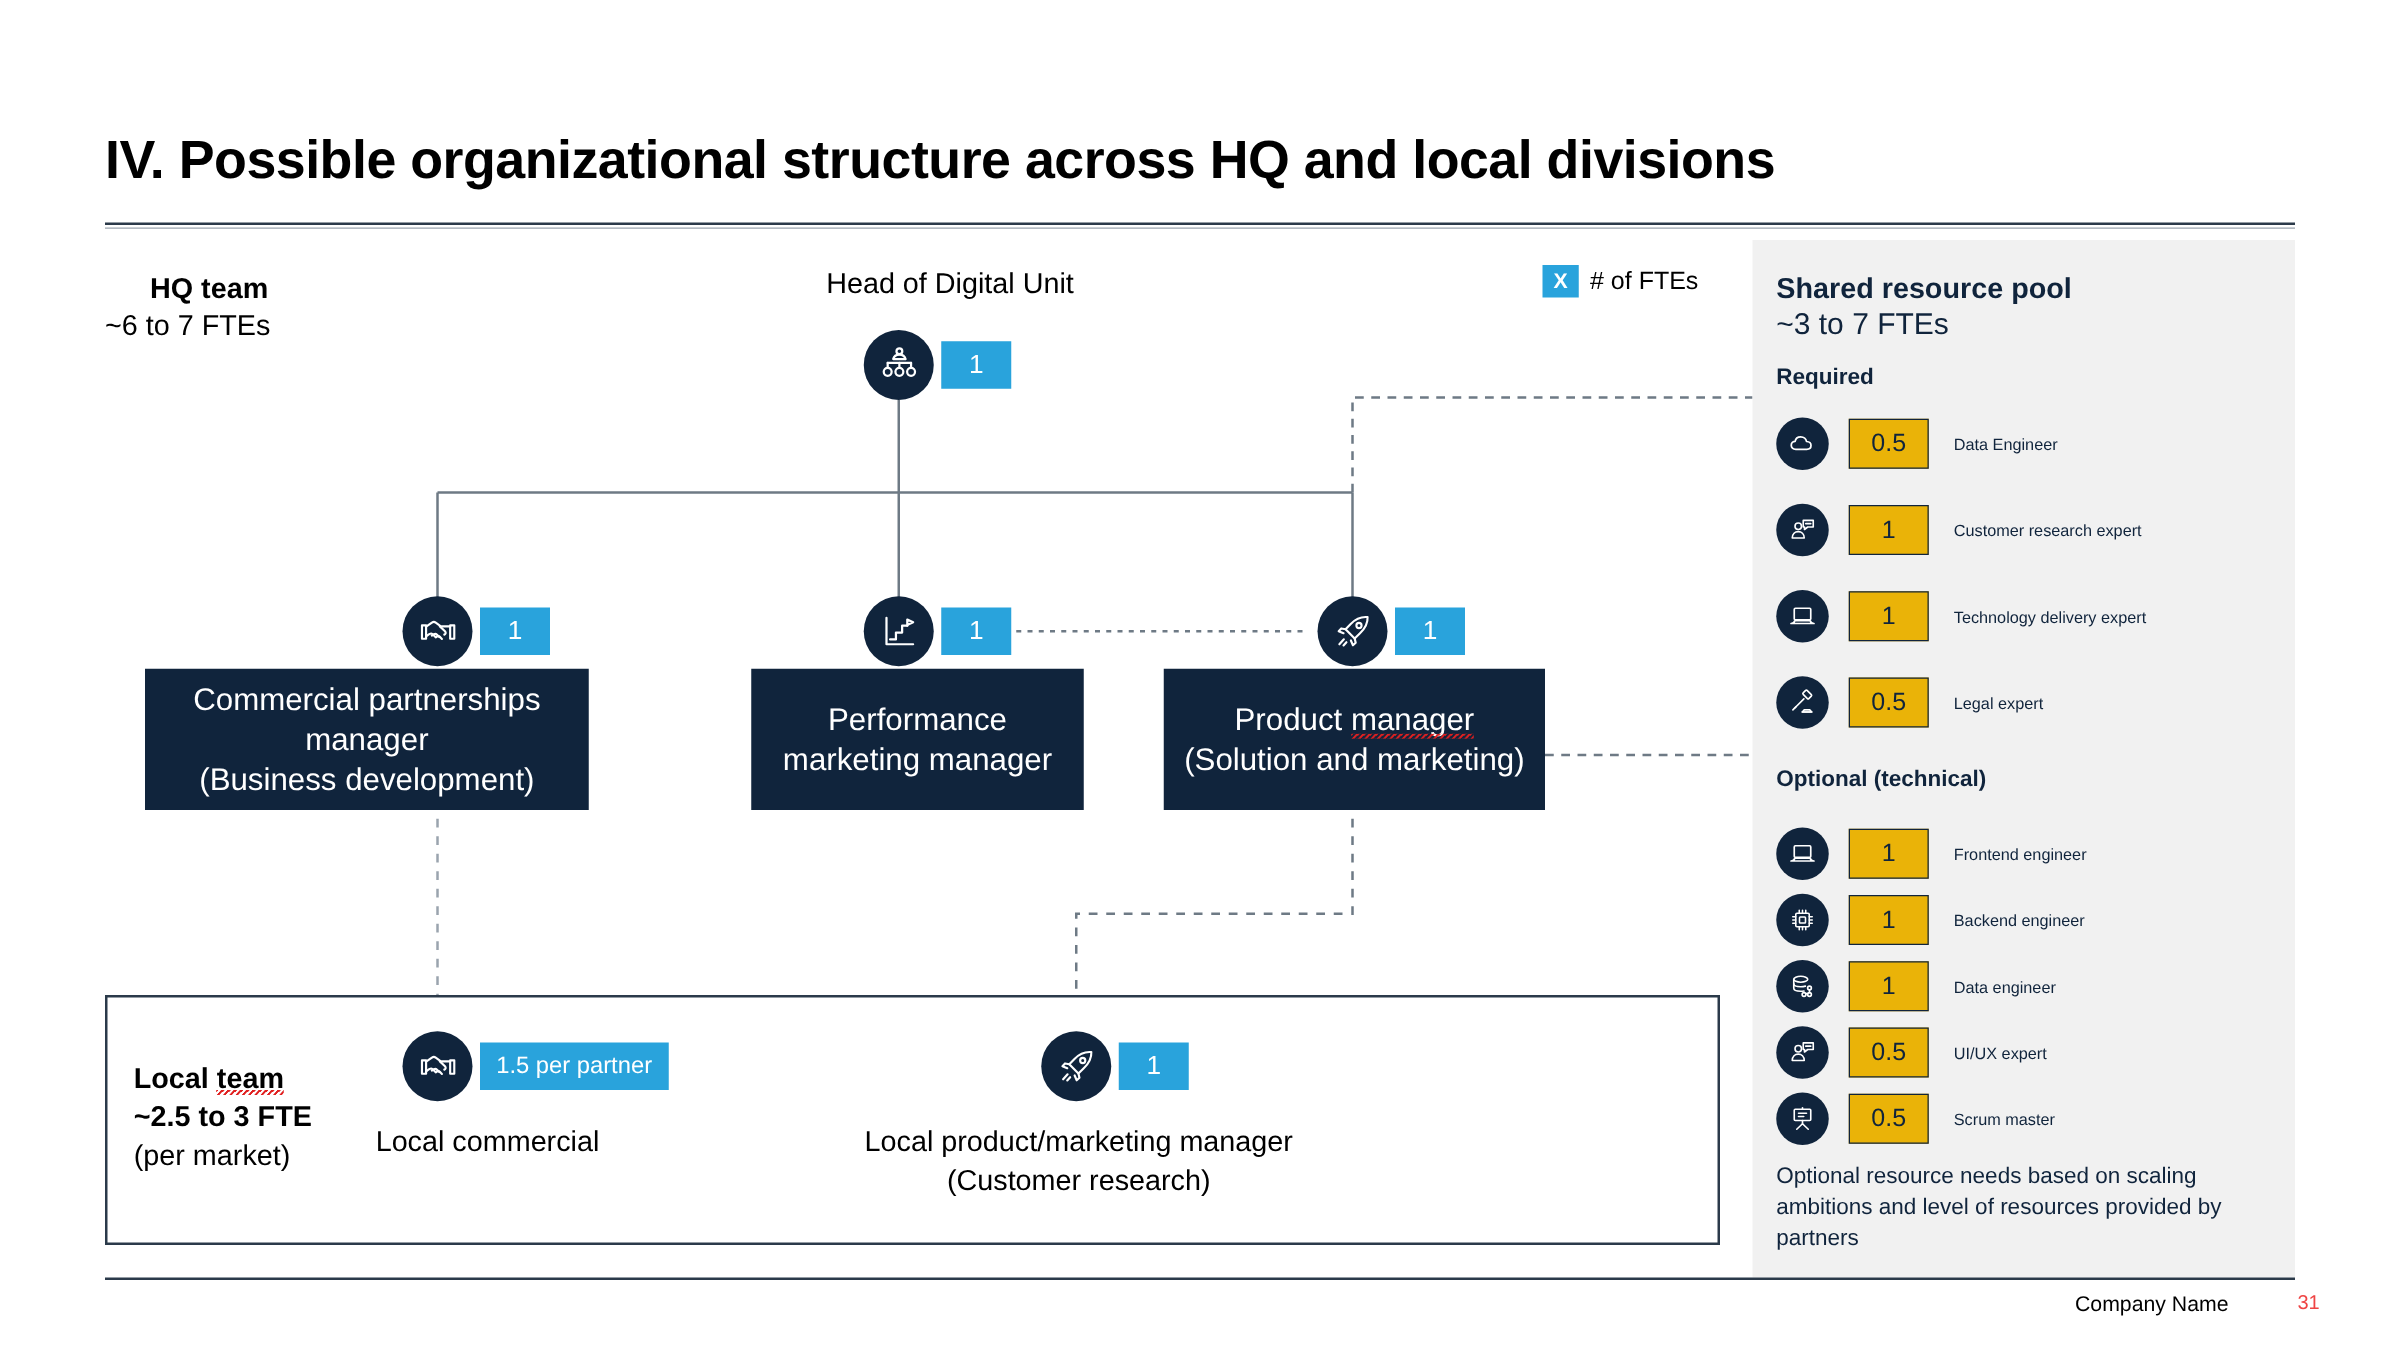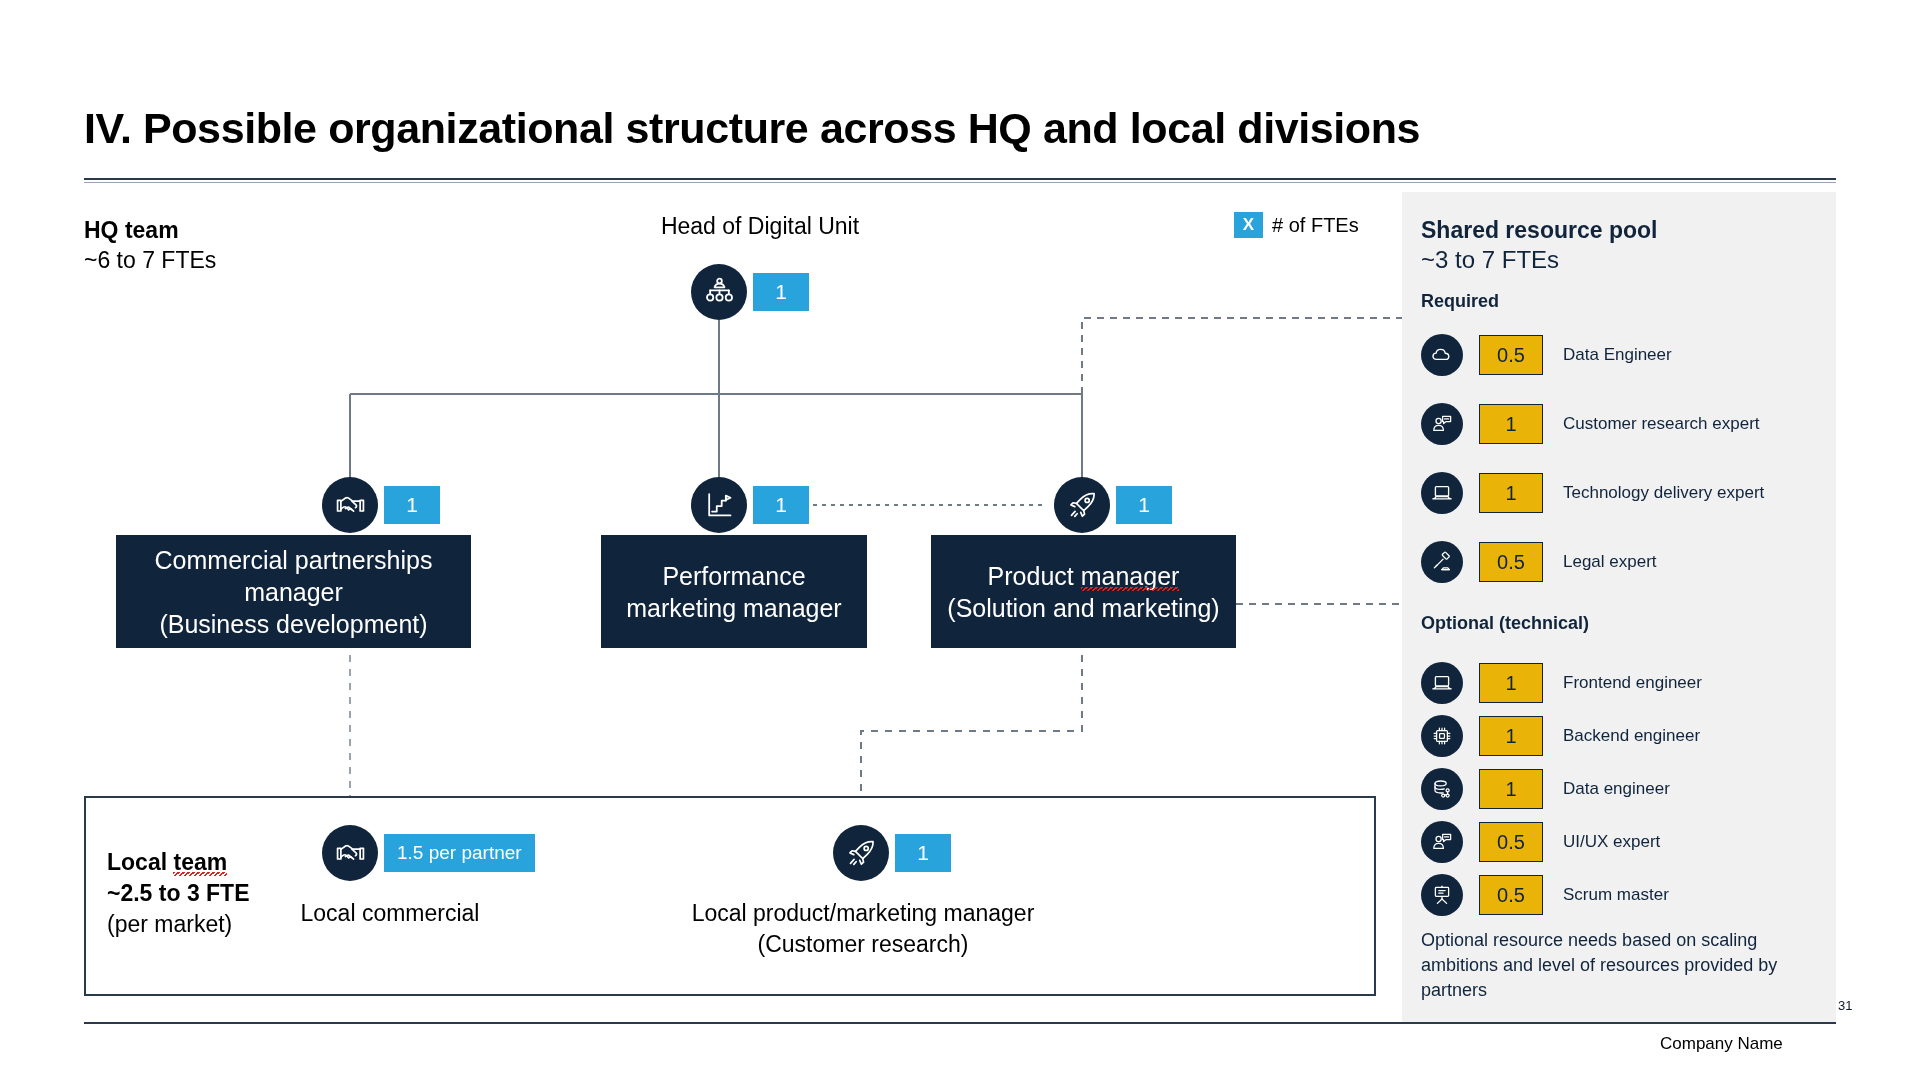--- a/index.html
+++ b/index.html
@@ -26,26 +26,26 @@
 
   
   .footer-rule{
     position:absolute;left:84px;top:1022px;width:1752px;height:0;
     border-top:2px solid #2b3a4a;
   }
   .footer-company{
     position:absolute;left:1660px;top:1034px;font-size:17px;color:#000;
   }
   .footer-page{
-    position:absolute;left:1838px;top:998px;font-size:13px;color:#0f172a;
+    position:absolute;left:1838px;top:1034px;font-size:16px;color:#ef4444;
   }
 
   
   .hq-label{position:absolute;left:84px;top:215px;}
-  .hq-label .l1{font-size:23px;font-weight:bold;color:#000;line-height:30px;}
+  .hq-label .l1{font-size:23px;font-weight:bold;color:#000;line-height:30px;margin-left:36px;}
   .hq-label .l2{font-size:23px;color:#000;line-height:30px;}
 
   .head-title{
     position:absolute;left:610px;top:213px;width:300px;text-align:center;
     font-size:23px;color:#000;
   }
 
   
   .legend{position:absolute;left:1234px;top:212px;display:flex;align-items:center;gap:9px;}
   .legend .chip{
@@ -72,21 +72,21 @@
   .res-ico{
     width:42px;height:42px;border-radius:50%;background:#10243c;
     display:flex;align-items:center;justify-content:center;flex:0 0 auto;
   }
   .res-ico svg{width:24px;height:24px;}
   .res-num{
     width:62px;height:38px;margin-left:16px;background:#eab308;
     border:1.5px solid #10243c;display:flex;align-items:center;justify-content:center;
     font-size:20px;color:#10243c;flex:0 0 auto;
   }
-  .res-lbl{margin-left:20px;font-size:17px;color:#10243c;white-space:nowrap;}
+  .res-lbl{margin-left:20px;font-size:13px;color:#10243c;white-space:nowrap;}
 
   .pool-note{
     position:absolute;left:1421px;top:928px;width:390px;
     font-size:18px;color:#10243c;line-height:25px;
   }
 
   
   .node{position:absolute;display:flex;align-items:center;}
   .node-circle{
     width:56px;height:56px;border-radius:50%;background:#10243c;

